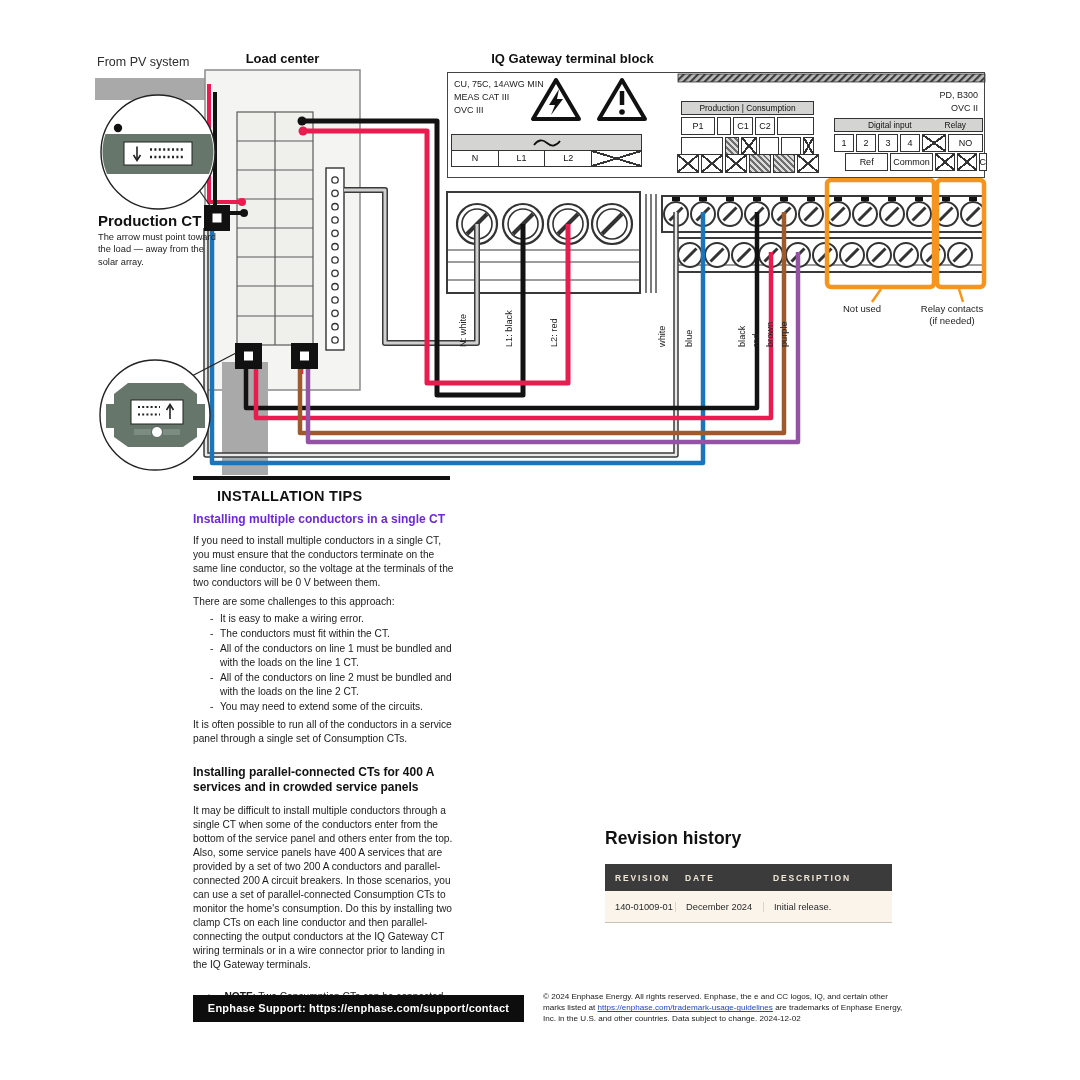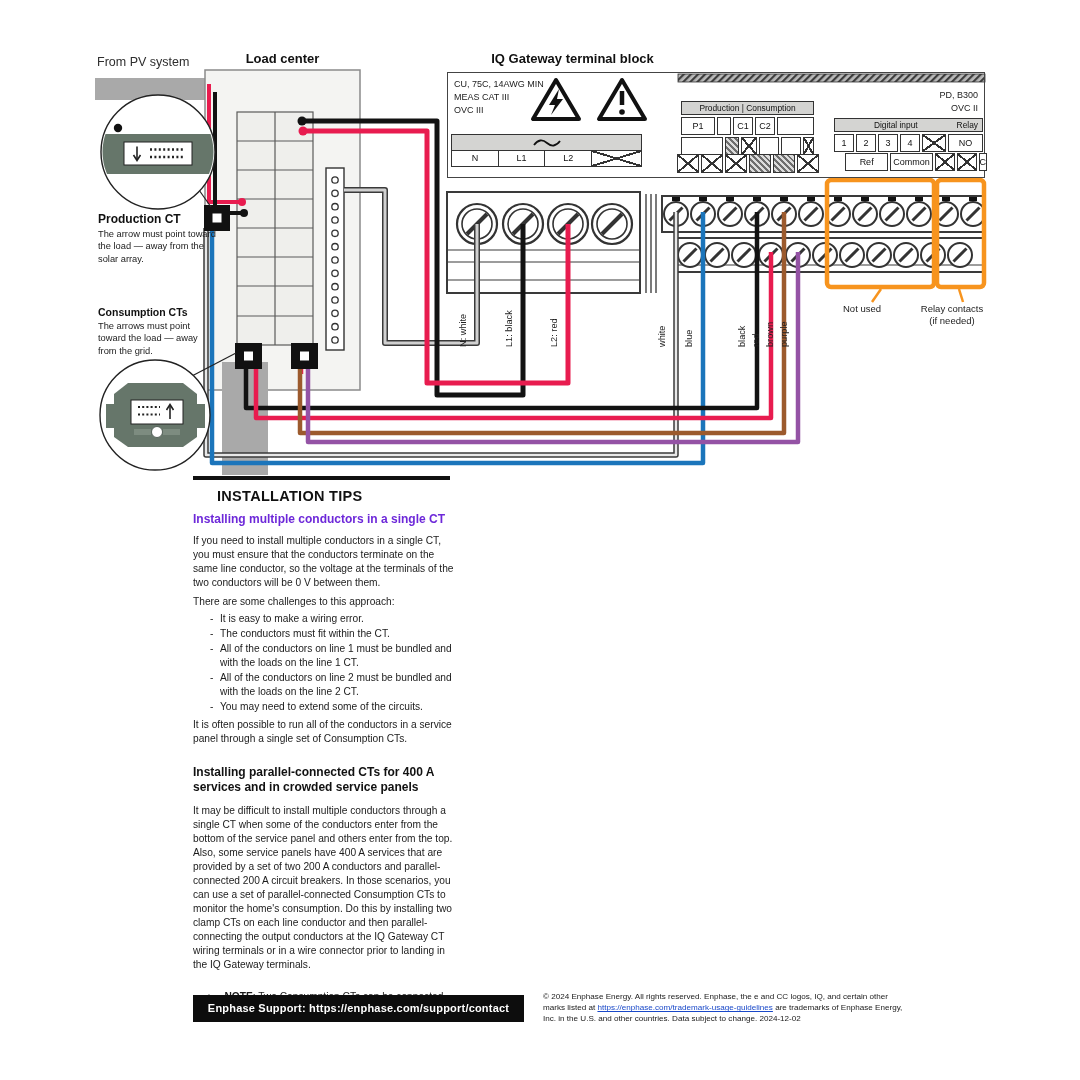--- a/index.html
+++ b/index.html
@@ -288,21 +288,21 @@
     <div class="tc xc" style="flex:1;height:19px;"></div>
     <div class="tc xc" style="flex:1;height:19px;"></div>
     <div class="tc hc" style="flex:1;height:19px;"></div>
     <div class="tc hc" style="flex:1;height:19px;"></div>
     <div class="tc xc" style="flex:1;height:19px;"></div>
   </div>
 
   <div class="ov" style="left:386px;top:45px;width:149px;">
     <div class="hdrc" style="height:14px;">
       <span style="flex:1;text-align:center;">Digital input</span>
-      <span style="padding-right:4px;">Relay</span>
+      <span style="padding-right:16px;">Relay</span>
     </div>
     <div style="display:flex;gap:2px;margin-top:2px;">
       <div class="tc" style="width:20px;height:18px;">1</div>
       <div class="tc" style="width:20px;height:18px;">2</div>
       <div class="tc" style="width:20px;height:18px;">3</div>
       <div class="tc" style="width:20px;height:18px;">4</div>
       <div class="tc xc" style="width:24px;height:18px;"></div>
       <div class="tc" style="flex:1;height:18px;">NO</div>
     </div>
   </div>
@@ -325,26 +325,22 @@
 <div class="vl" style="left:776px;top:336px;">brown</div>
 <div class="vl" style="left:790px;top:336px;">purple</div>
 
 <div class="ov" style="left:818px;top:303px;width:88px;text-align:center;font-size:9.5px;color:#222;">Not used</div>
 <div class="ov" style="left:901px;top:303px;width:102px;text-align:center;font-size:9.5px;line-height:12px;color:#222;">
   <div>Relay contacts</div>
   <div>(if needed)</div>
 </div>
 
 <div class="ov" style="left:98px;top:212px;width:118px;">
-  <div style="font-size:12px;font-weight:bold;color:#111;margin-bottom:2px;">Production CT</div>
+  <div style="font-size:15px;font-weight:bold;color:#111;margin-bottom:2px;">Production CT</div>
   <div style="font-size:9.3px;line-height:12.3px;color:#222;">The arrow must point toward the load — away from the solar array.</div>
-</div>
-<div class="ov" style="left:98px;top:306px;width:120px;">
-  <div style="font-size:10.5px;font-weight:bold;color:#111;margin-bottom:2px;">Consumption CTs</div>
-  <div style="font-size:9.3px;line-height:12.3px;color:#222;">The arrows must point toward the load — away from the grid.</div>
 </div>
 
 <div class="ov tips" style="left:193px;top:476px;width:262px;">
   <div style="width:257px;height:3.5px;background:#111;"></div>
   <div style="margin-top:8px;font-size:14.5px;font-weight:bold;letter-spacing:.3px;color:#111;margin-left:24px;">INSTALLATION TIPS</div>
   <div style="margin-top:8px;font-size:12px;font-weight:bold;color:#6d28d9;">Installing multiple conductors in a single CT</div>
   <p>If you need to install multiple conductors in a single CT, you must ensure that the conductors terminate on the same line conductor, so the voltage at the terminals of the two conductors will be 0 V between them.</p>
   <p style="margin-top:5px;">There are some challenges to this approach:</p>
   <ul>
     <li>It is easy to make a wiring error.</li>
@@ -357,20 +353,35 @@
   <div style="margin-top:19px;font-size:12px;font-weight:bold;line-height:15.5px;color:#111;">Installing parallel-connected CTs for 400 A services and in crowded service panels</div>
   <p>It may be difficult to install multiple conductors through a single CT when some of the conductors enter from the bottom of the service panel and others enter from the top. Also, some service panels have 400 A services that are provided by a set of two 200 A conductors and parallel-connected 200 A circuit breakers. In those scenarios, you can use a set of parallel-connected Consumption CTs to monitor the home's consumption. Do this by installing two clamp CTs on each line conductor and then parallel-connecting the output conductors at the IQ Gateway CT wiring terminals or in a wire connector prior to landing in the IQ Gateway terminals.</p>
   <div style="display:flex;margin-top:18px;">
     <span style="font-size:16px;font-weight:bold;color:#111;margin:0 12px 0 6px;">✓</span>
     <span style="font-size:10.2px;line-height:13.5px;color:#1b1b1b;">
       <b>NOTE</b><span>: Two Consumption CTs can be connected parallelly with 2.5% accuracy.</span>
     </span>
   </div>
 </div>
 
+<div class="ov" style="left:605px;top:828px;width:287px;">
+  <div style="font-size:17.5px;font-weight:bold;color:#111;">Revision history</div>
+  <div style="margin-top:15px;">
+    <div style="display:flex;align-items:center;height:27px;background:#3B3B3B;">
+      <div class="rev-hcell" style="width:70px;">REVISION</div>
+      <div class="rev-hcell" style="width:88px;">DATE</div>
+      <div class="rev-hcell" style="flex:1;">DESCRIPTION</div>
+    </div>
+    <div style="display:flex;align-items:center;height:31px;background:#FAF4EA;border-bottom:1px solid #c9c2b4;">
+      <div class="rev-cell" style="width:70px;">140-01009-01</div>
+      <div class="rev-cell" style="width:88px;border-left:1px solid #ddd5c6;">December 2024</div>
+      <div class="rev-cell" style="flex:1;border-left:1px solid #ddd5c6;">Initial release.</div>
+    </div>
+  </div>
+</div>
 
 <div class="ov" style="left:193px;top:995px;width:331px;height:27px;background:#0d0d0d;color:#fff;
             font-size:11px;font-weight:bold;text-align:center;line-height:27px;letter-spacing:.2px;">Enphase Support: https://enphase.com/support/contact</div>
 
 <div class="ov" style="left:543px;top:991px;width:368px;font-size:8.1px;line-height:11.2px;color:#1a1a1a;">
   <span>© 2024 Enphase Energy. All rights reserved. Enphase, the e and CC logos, IQ, and certain other marks listed at </span><a href="#" style="color:#1948c8;text-align:right;">https://enphase.com/trademark-usage-guidelines</a><span> are trademarks of Enphase Energy, Inc. in the U.S. and other countries. Data subject to change. 2024-12-02</span>
 </div>
 
 </div>
 

